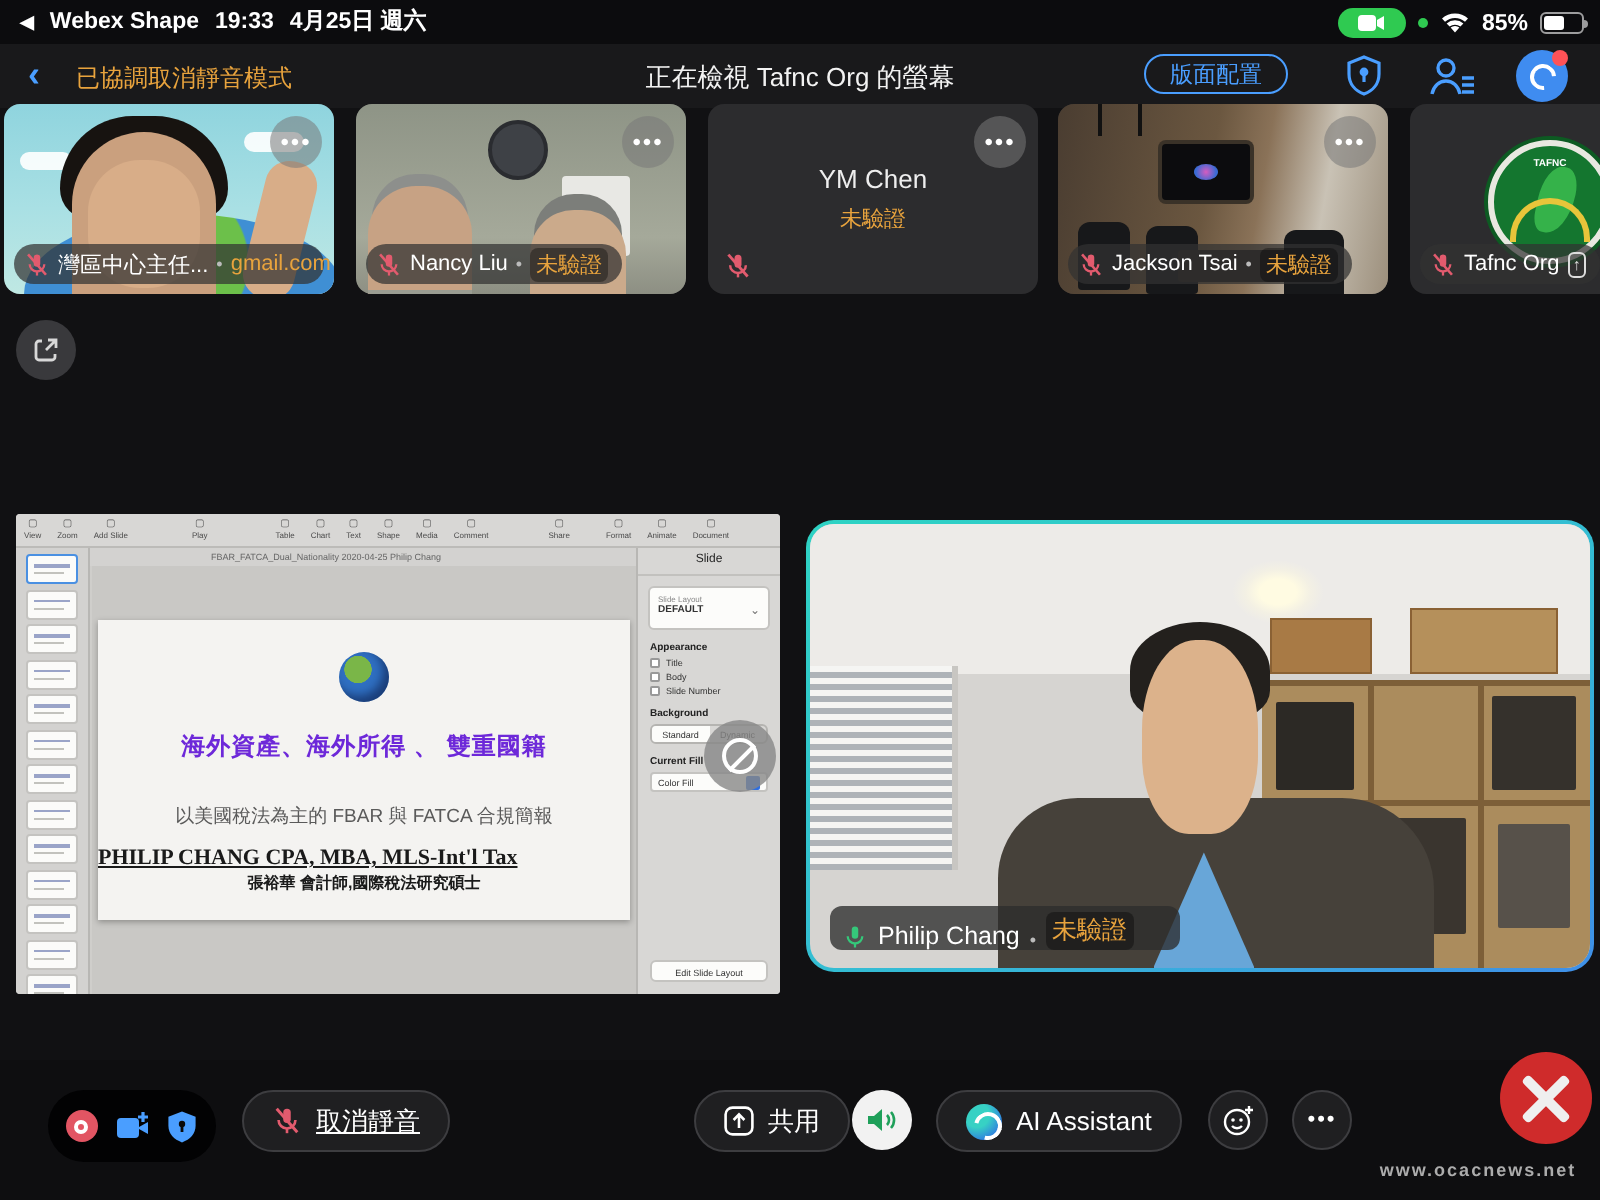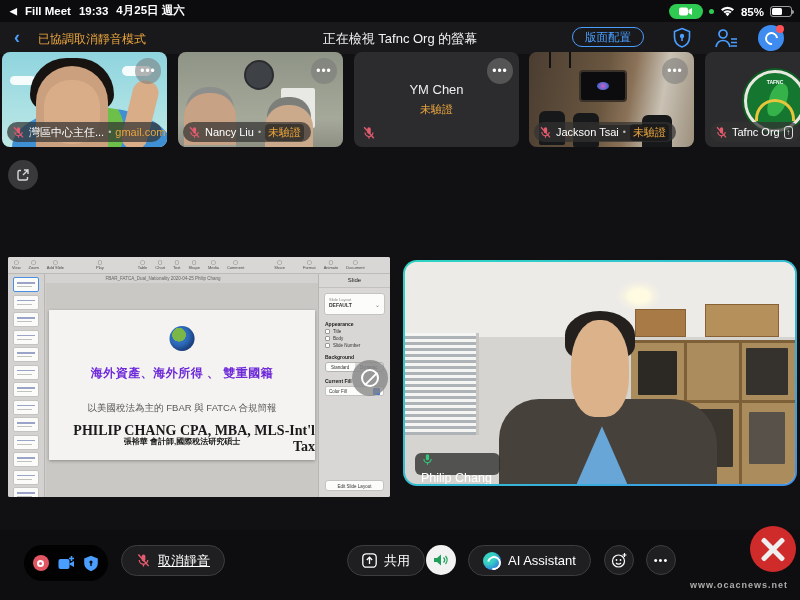--- a/index.html
+++ b/index.html
@@ -84,21 +84,21 @@
   .kn-side { position:absolute; left:0; top:17px; bottom:0; width:37px; background:#d3d2d0; border-right:1px solid #b8b7b4; overflow:hidden; padding-top:3px; }
   .kn-thumb { width:26px; height:15px; background:#fbfbf9; border:1px solid #c4c3c0; border-radius:2px; margin:0 auto 2.5px; position:relative; }
   .kn-thumb.sel { border:1.5px solid #4a90e2; }
   .kn-thumb i { position:absolute; left:3px; right:3px; top:4px; height:1.5px; background:#9aa4c8; display:block; }
   .kn-thumb em { position:absolute; left:3px; right:6px; top:8px; height:1px; background:#c2c2bd; display:block; }
   .kn-canvas { position:absolute; left:38px; top:26px; right:72px; bottom:0; background:#c9c8c5; }
   .kn-slide { position:absolute; left:3px; right:3px; top:27px; height:150px; background:#f4f3f1; box-shadow:0 1px 3px rgba(0,0,0,.3); }
   .globe { position:absolute; left:50%; top:16px; transform:translateX(-50%); width:25px; height:25px; border-radius:50%; background:radial-gradient(circle at 38% 35%, #7ab648 0 30%, #2f6fc2 31% 100%); box-shadow:inset -3px -3px 5px rgba(0,0,30,.45); }
   .sl-title { position:absolute; left:0; right:0; top:55px; text-align:center; color:#6d28d9; font-size:12px; font-weight:bold; letter-spacing:.5px; white-space:nowrap; }
   .sl-sub { position:absolute; left:0; right:0; top:92px; text-align:center; color:#5a5a5a; font-size:9.5px; }
-  .sl-l1 { position:absolute; left:0; right:0; top:113px; text-align:right; color:#1a1a1a; font-size:14px; font-weight:bold; font-family:"Liberation Serif", serif; }
+  .sl-l1 { position:absolute; left:0; right:0; top:113px; text-align:left; color:#1a1a1a; font-size:11px; font-weight:bold; font-family:"Liberation Serif", serif;text-decoration:underline; }
   .sl-l2 { position:absolute; left:0; right:0; top:126px; text-align:center; color:#1a1a1a; font-size:8px; font-weight:bold; }
   .kn-insp { position:absolute; right:0; top:17px; bottom:0; width:72px; background:#d8d7d5; border-left:1px solid #b8b7b4; font-size:4.5px; color:#333; }
   .insp-tab { text-align:center; font-size:6px; color:#222; padding:3px 0 4px; border-bottom:1px solid #c2c1be; }
   .insp-box { margin:5px 5px 0; background:#fcfcfa; border:1px solid #c4c3c0; border-radius:3px; height:22px; position:relative; padding:3px 4px; }
   .insp-box .lay-lab { color:#888; font-size:4px; }
   .insp-box .lay-val { font-weight:bold; font-size:5px; }
   .insp-box .chev { position:absolute; right:4px; top:7px; color:#777; font-size:6px; }
   .insp-h { margin:6px 6px 2px; font-weight:bold; font-size:5px; color:#222; }
   .insp-chk { margin:0 6px 2px; display:flex; align-items:center; gap:3px; }
   .insp-chk i { width:5px; height:5px; border:1px solid #999; border-radius:1px; background:#fff; display:block; }
@@ -120,21 +120,21 @@
   .spk-blinds { position:absolute; left:0; top:32%; width:19%; height:46%; background:repeating-linear-gradient(180deg,#f5f5f3 0 3px,#aeb3b8 3px 6px); border-right:3px solid #c8c6c2; }
   .spk-box { position:absolute; background:#a87a45; border:1px solid #8a6134; }
   .spk-shelf { position:absolute; left:58%; top:35%; right:0; bottom:0; background:#b3placeholder; background-color:#ab8c5d; }
   .spk-shelf .col { position:absolute; top:0; bottom:0; width:3px; background:#7d5f38; }
   .spk-shelf .row { position:absolute; left:0; right:0; height:3px; background:#7d5f38; }
   .spk-item { position:absolute; background:#2c2925; border-radius:1px; }
   .spk-body { position:absolute; left:24%; bottom:-4px; width:56%; height:40%; background:#46413a; border-radius:40px 46px 0 0; }
   .spk-shirt { position:absolute; left:44%; bottom:0; width:13%; height:26%; background:#68a6d8; clip-path:polygon(50% 0,100% 100%,0 100%); }
   .spk-head { position:absolute; left:42.5%; top:26%; width:15%; height:44%; background:#dcb28b; border-radius:46% 46% 40% 40%; }
   .spk-hair { position:absolute; left:41%; top:22%; width:18%; height:22%; background:#23201d; border-radius:50% 50% 30% 30%; }
-  .spk-pill { position:absolute; left:10px; bottom:9px; height:22px; border-radius:6px; background:rgba(45,45,45,.78); display:flex; align-items:flex-start; gap:5px; padding:0 8px 0 6px; color:#fff; font-size:12.5px;flex-direction:column; }
+  .spk-pill { position:absolute; left:10px; bottom:9px; height:22px; border-radius:6px; background:rgba(45,45,45,.78); display:flex; align-items:flex-end; gap:5px; padding:0 23px 0 6px; color:#fff; font-size:12.5px; }
 
   
   #ctrlbar { position:absolute; left:0; top:530px; width:800px; height:70px; background:#0e0e10; }
   .left-cluster { position:absolute; left:24px; top:15px; width:84px; height:36px; border-radius:20px; background:#020203; display:flex; align-items:center; justify-content:space-evenly; }
   .rec-ic { width:16px; height:16px; border-radius:50%; background:#e25563; display:flex; align-items:center; justify-content:center; }
   .rec-ic i { width:7px; height:7px; border:2px solid #fff; border-radius:50%; display:block; }
   .ctl-btn { position:absolute; top:15px; height:31px; border-radius:16px; background:#1f1f21; border:1px solid #3d3d40; color:#fff; font-size:13px; display:flex; align-items:center; gap:7px; padding:0 14px; white-space:nowrap; }
   .circle-btn { position:absolute; top:15px; width:30px; height:30px; border-radius:50%; display:flex; align-items:center; justify-content:center; }
   .spk-on { background:#f2f2f2; }
   .dark-circle { background:#1f1f21; border:1px solid #3d3d40; color:#fff; }
@@ -153,21 +153,21 @@
   svg { display:block; }
 </style>
 </head>
 <body>
 
 <div id="app">
 
   <div id="statusbar">
     <div class="sb-left">
       <span class="back-tri">◀</span>
-      <span>Fill Meet</span>
+      <span>Webex Shape</span>
       <span>19:33</span>
       <span>4月25日 週六</span>
     </div>
     <div class="sb-right">
       <span class="cam-pill">
         <svg width="14" height="9" viewBox="0 0 14 9">
             <rect x="0" y="0.5" width="9" height="8" rx="2" fill="#fff"></rect>
             <path d="M9.5 3 13 1v7L9.5 6z" fill="#fff"></path>
           </svg>
       </span>

